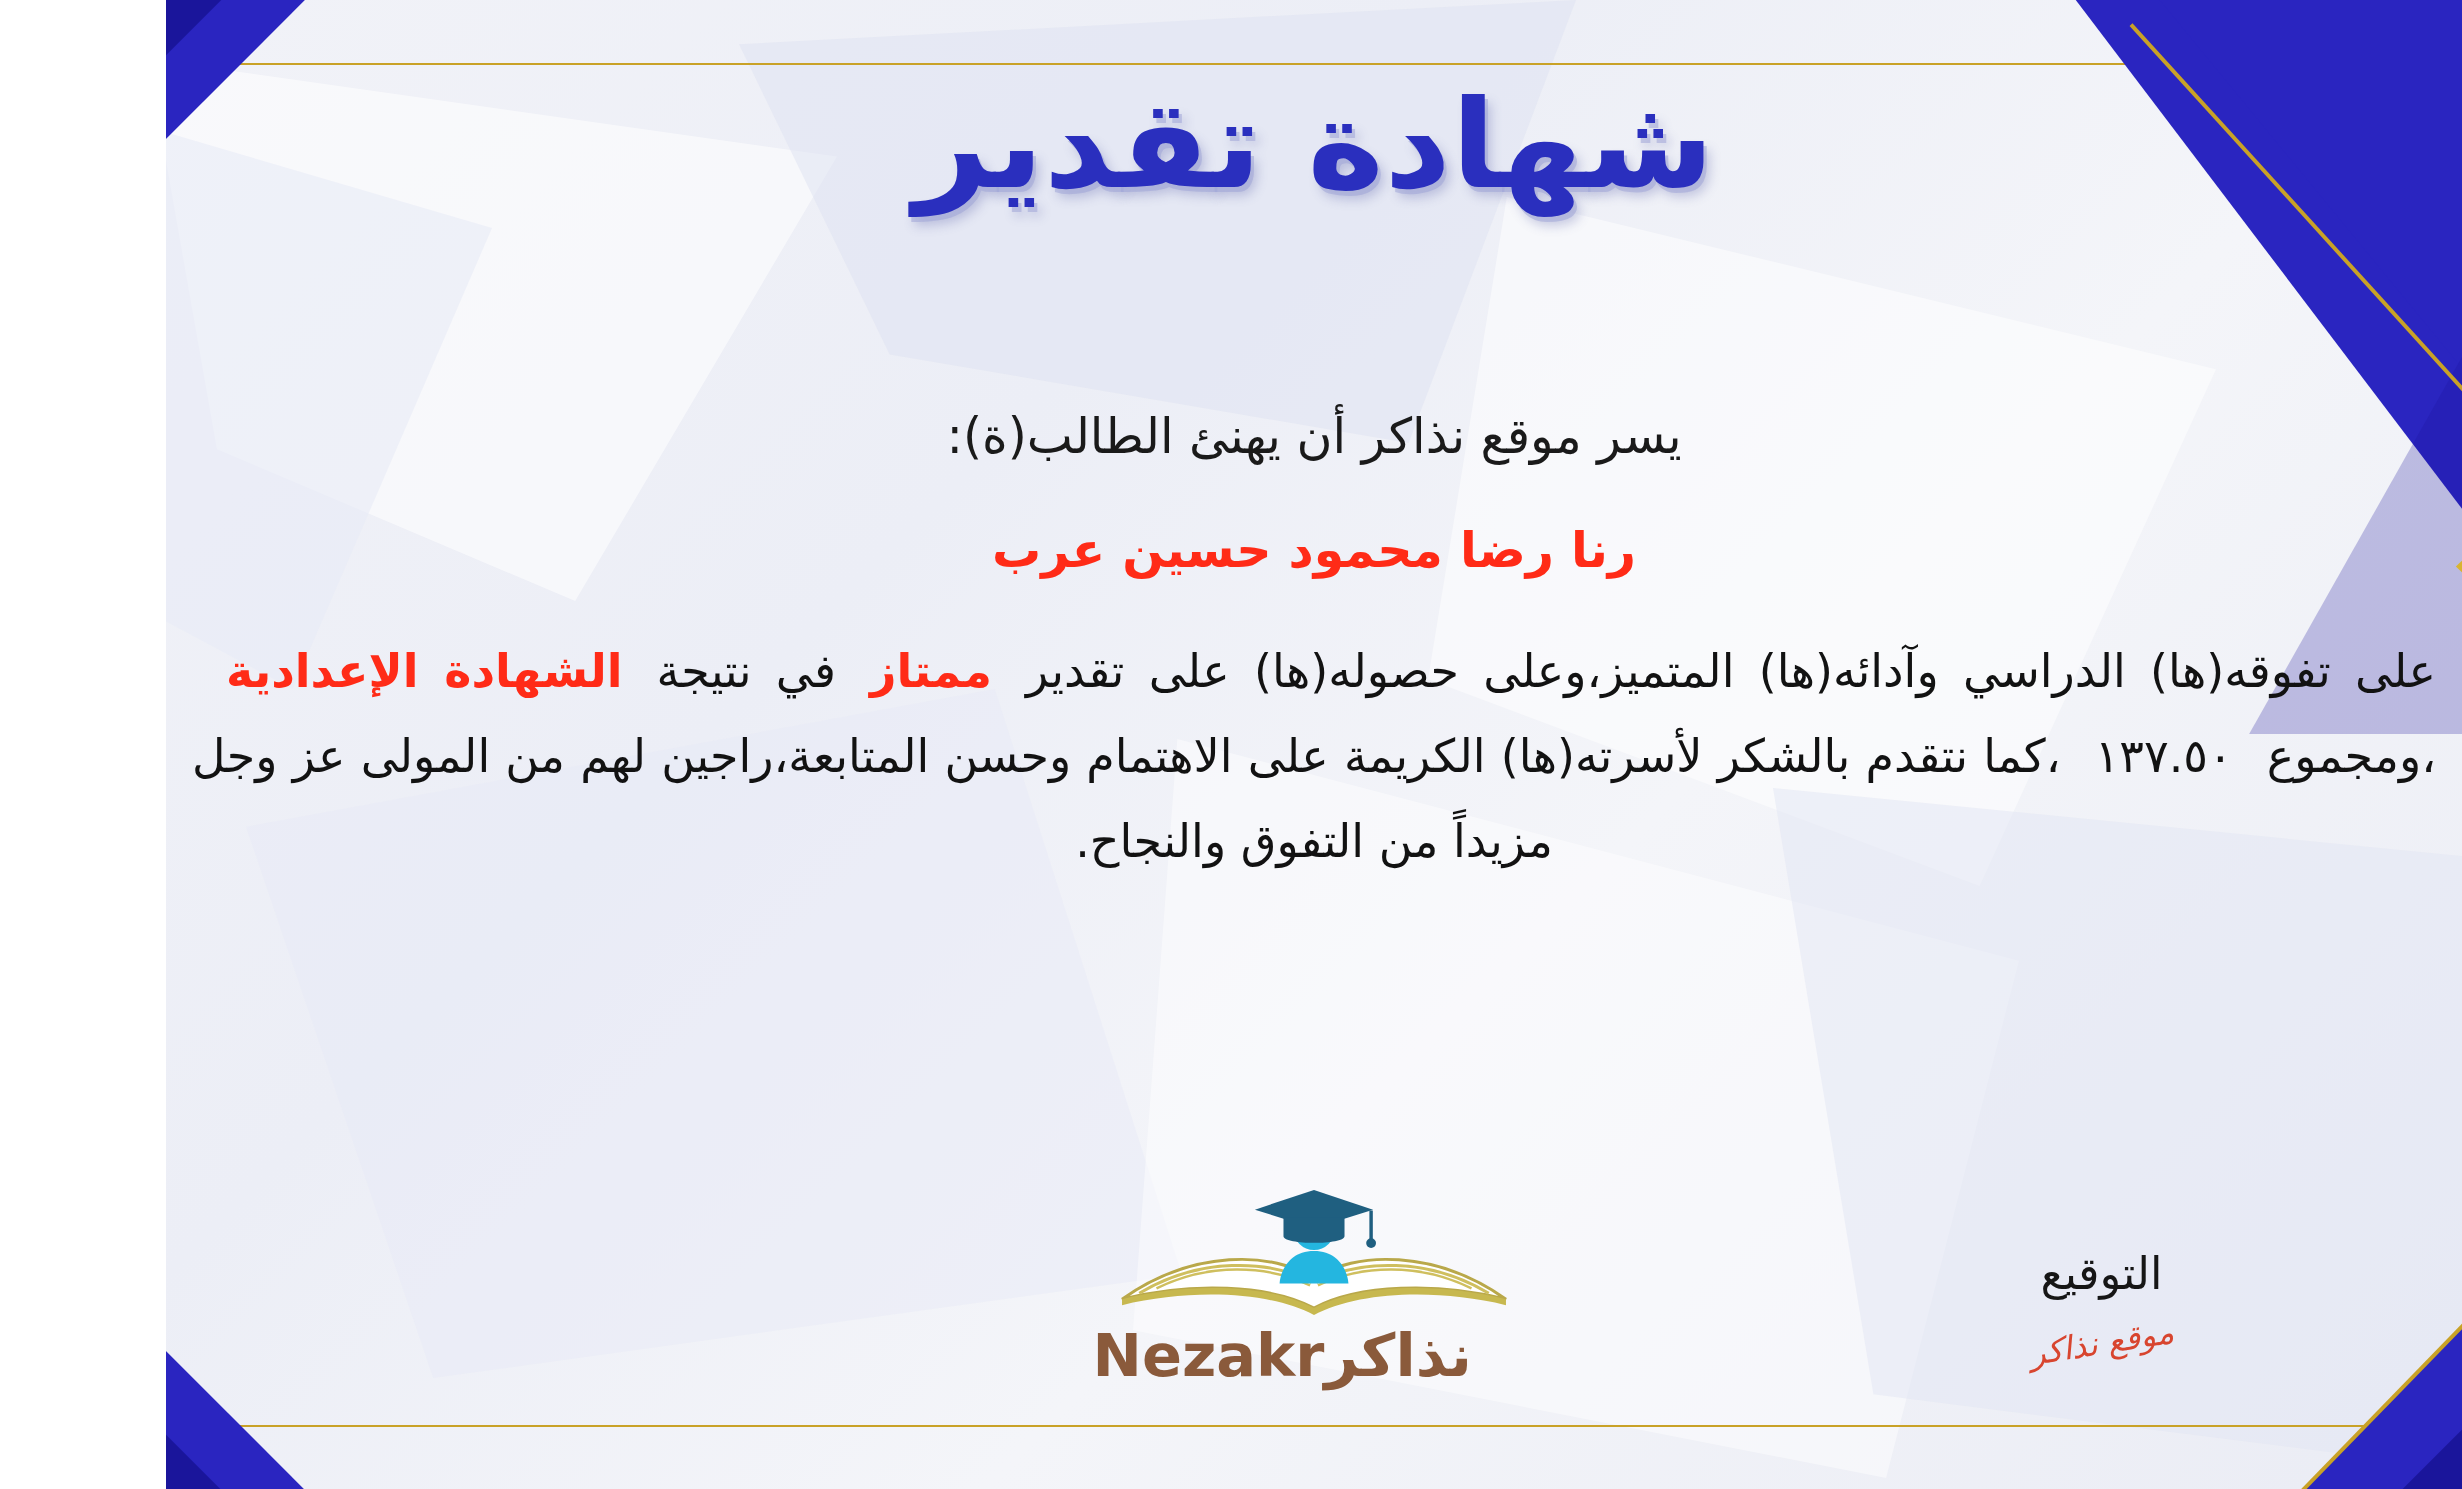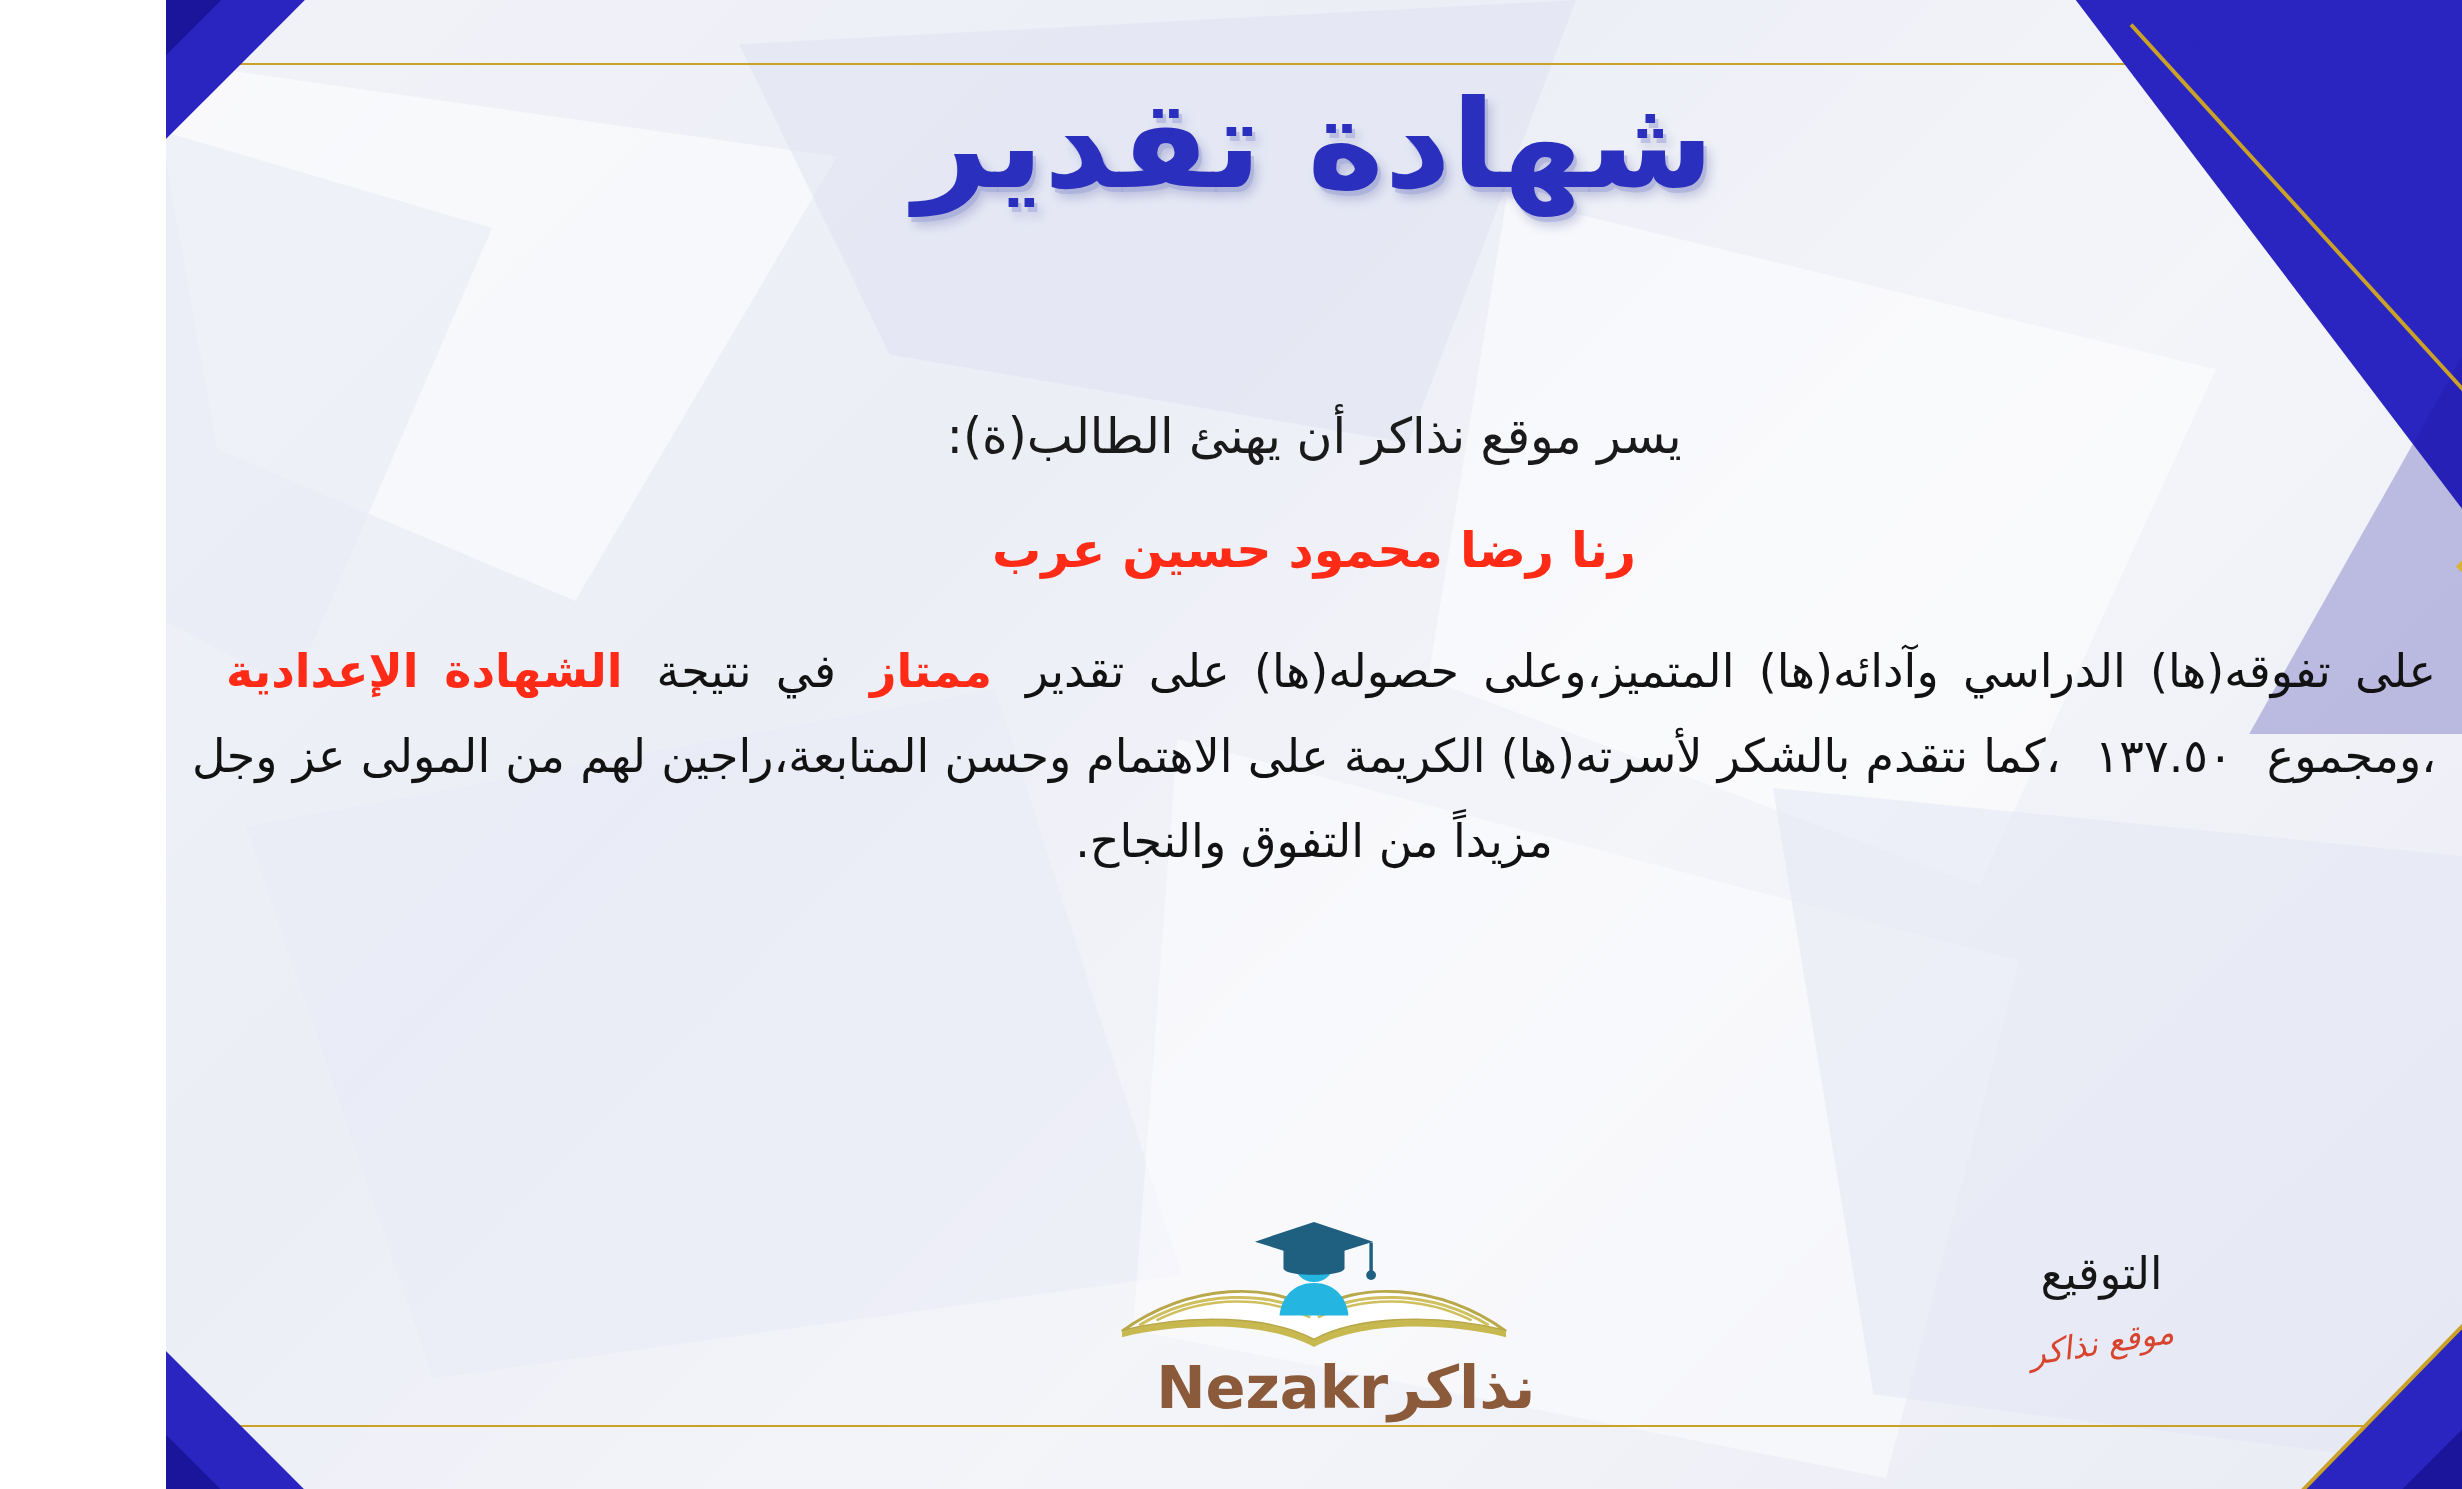--- a/index.html
+++ b/index.html
@@ -134,23 +134,23 @@
     font-style: italic;
     color: #d8452f;
     transform: rotate(-9deg);
   }
 
   
   .logo-block {
     position: absolute;
     left: 50%;
     transform: translateX(-50%);
-    bottom: 68px;
+    bottom: 100px;
     width: 443px;
-    text-align: right;
+    text-align: left;
   }
   .logo-mark { width: 443px; height: 148px; display: block; margin: 0 auto; }
   .logo-text {
     margin-top: -3px;
     font-size: 59px;
     font-weight: bold;
     color: #8a5a3b;
     letter-spacing: 0px;
   }
 </style>

